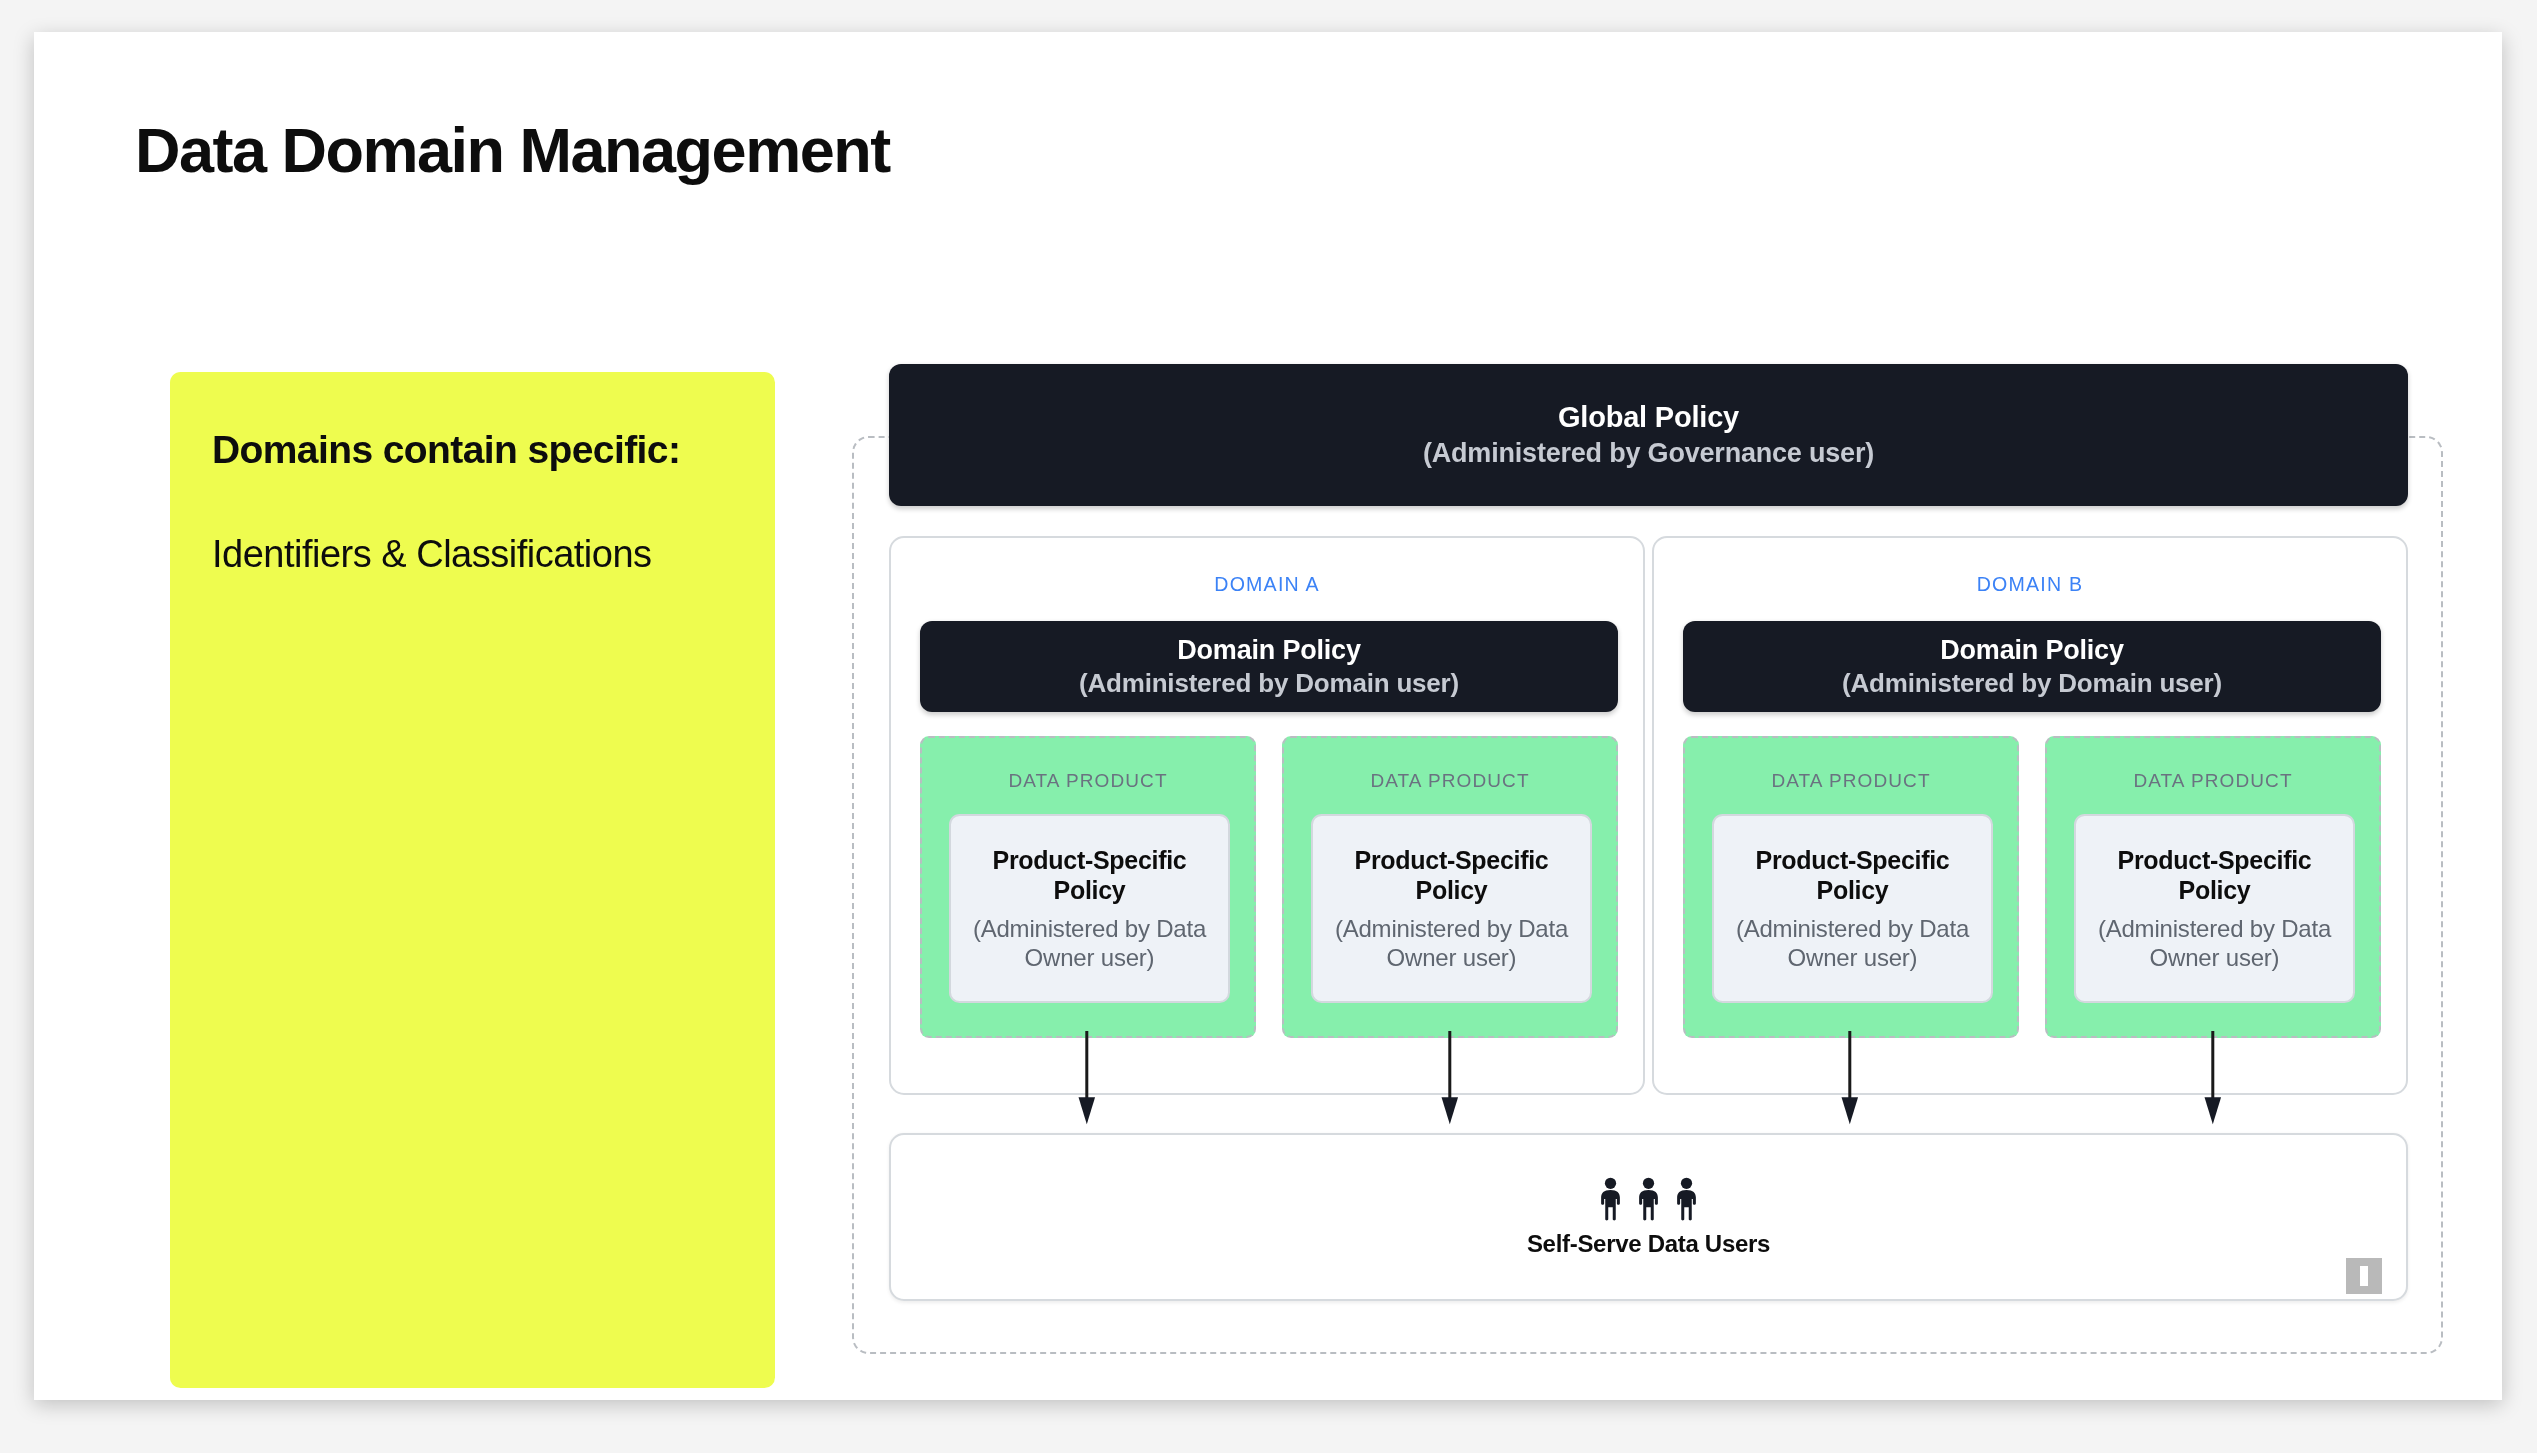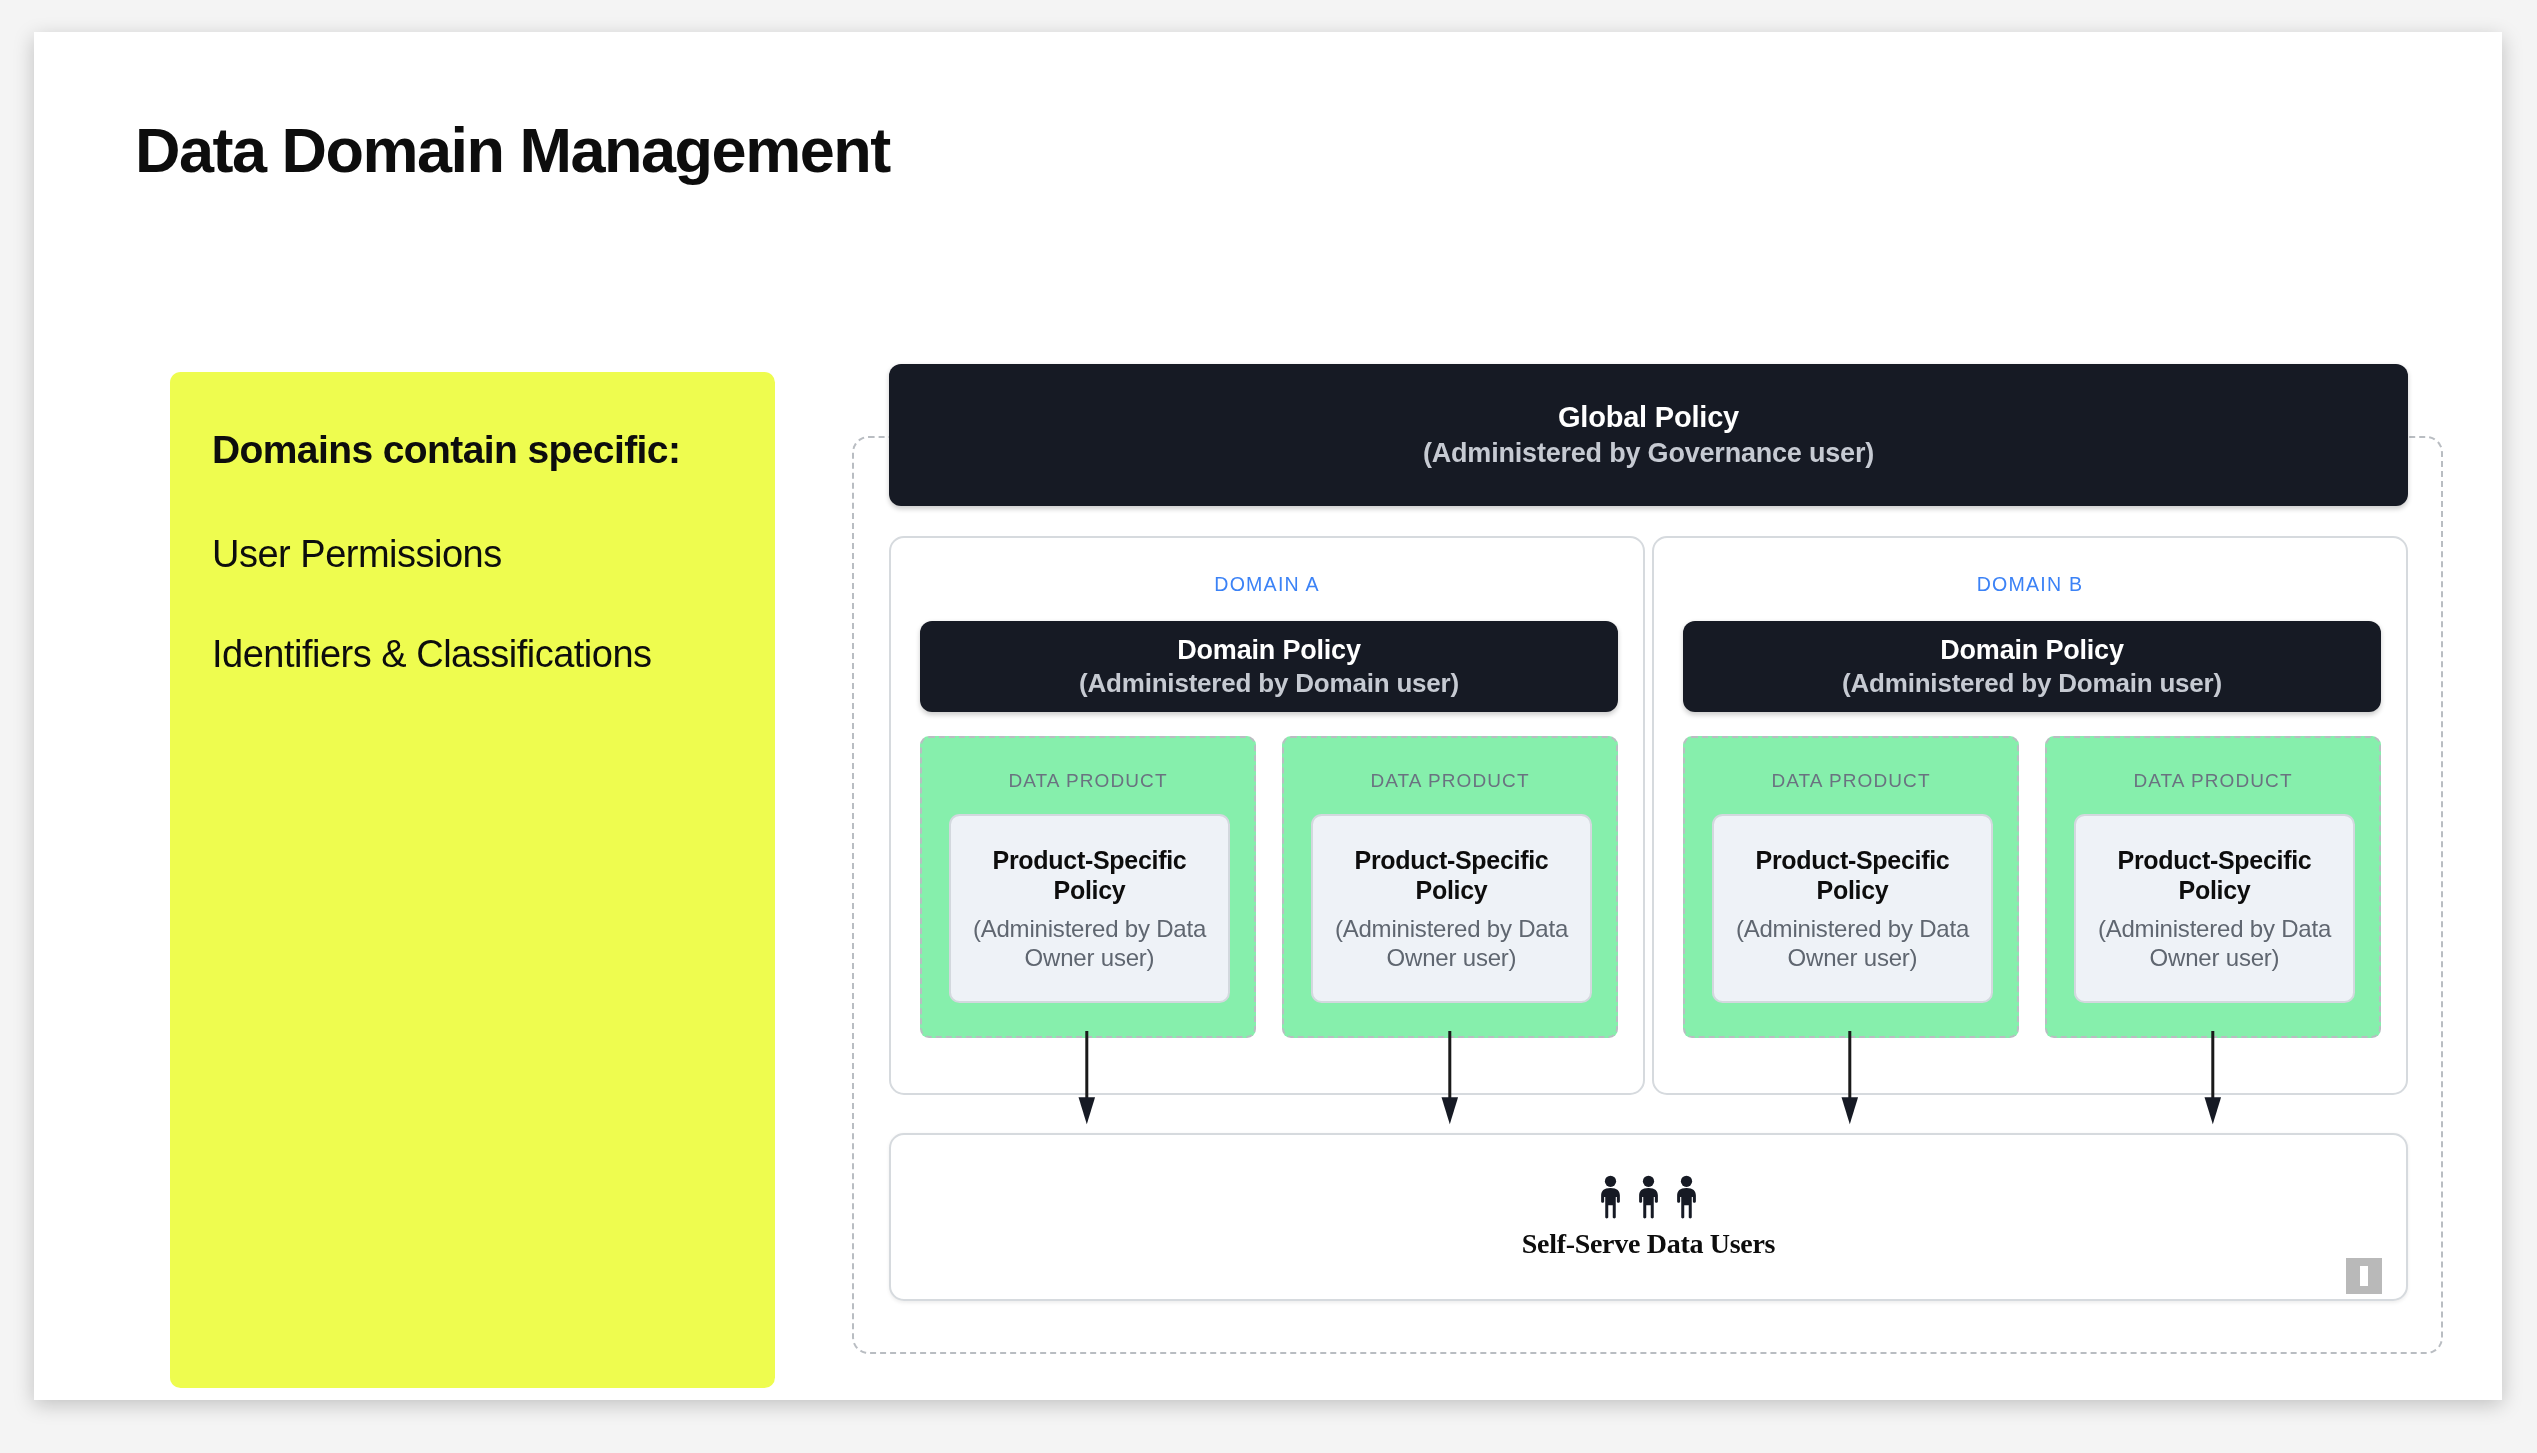--- a/index.html
+++ b/index.html
@@ -255,37 +255,35 @@
     align-items: center;
     justify-content: center;
   }
   .people-row {
     display: flex;
     gap: 10.6px;
     align-items: flex-end;
     margin-bottom: 9px;
   }
   .self-serve-label {
-    font-size: 28px;
+    font-size: 24px;
     font-weight: 700;
     color: #0d0d0d;
     letter-spacing: -0.3px;
-    font-family: Liberation Serif, serif;
   }
 </style>
 </head>
 <body>
 
 <div class="slide">
 
   <div class="slide-title">Data Domain Management</div>
 
   <div class="yellow-panel">
     <div class="yellow-heading">Domains contain specific:</div>
-    <div class="yellow-item">User Permissions</div>
     <div class="yellow-item">Identifiers &amp; Classifications</div>
   </div>
 
   <div class="diagram">
 
     <div class="dashed-container"></div>
 
     <div class="global-policy policy-dark">
       <div class="policy-title">Global Policy</div>
       <div class="policy-sub">(Administered by Governance user)</div>

